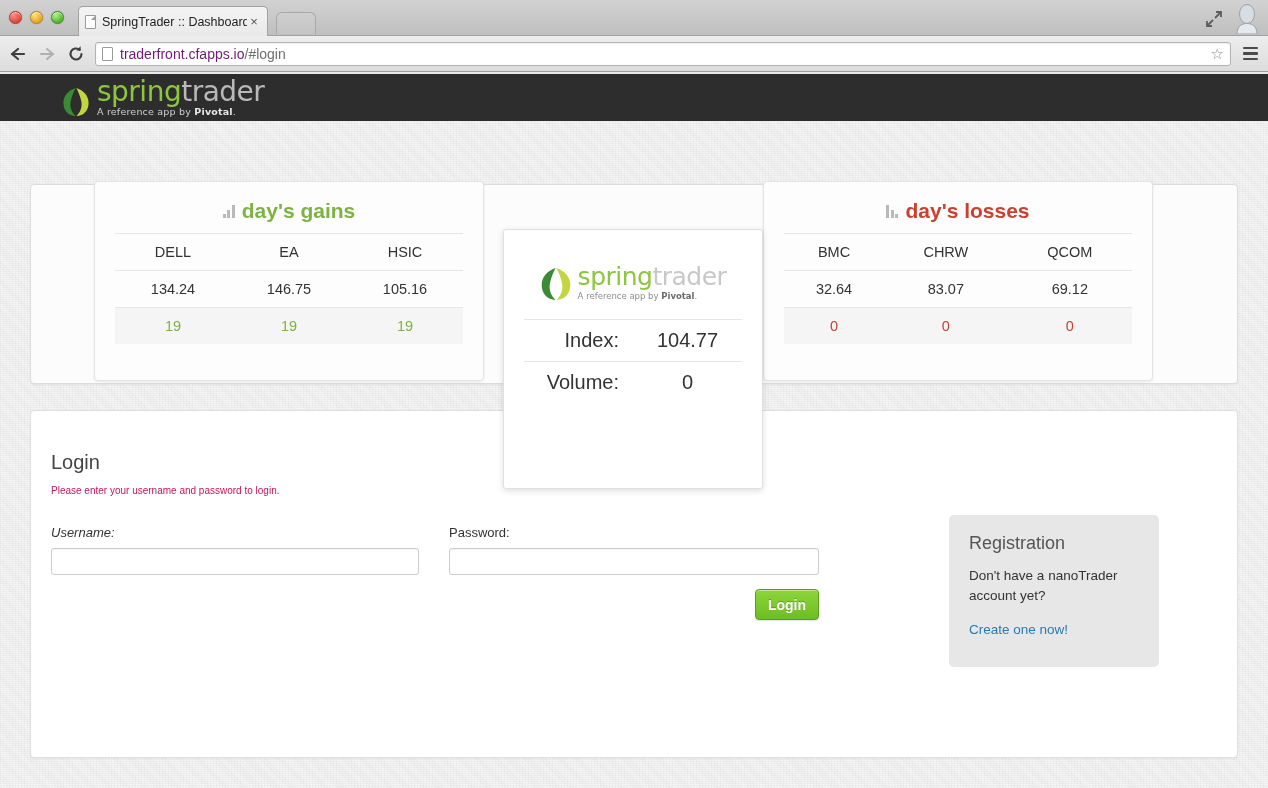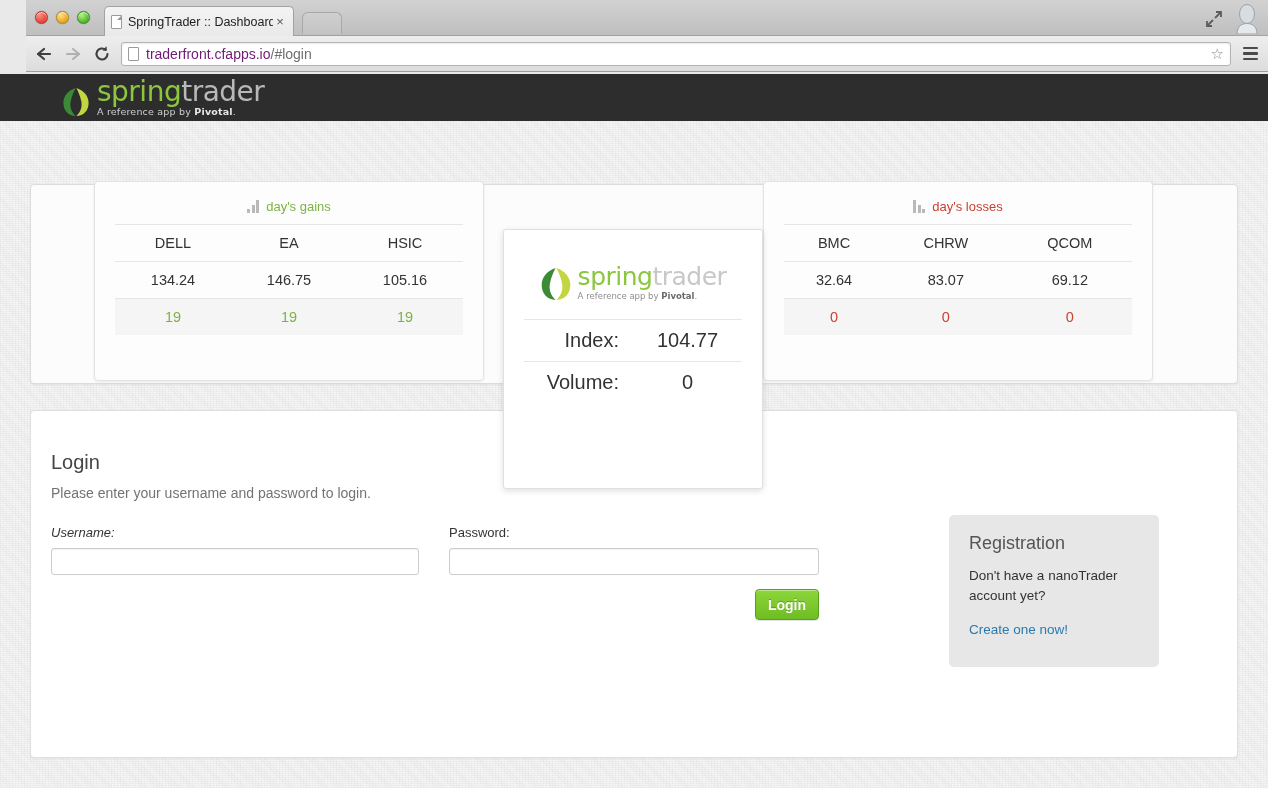--- a/index.html
+++ b/index.html
@@ -9,21 +9,20 @@
     font-family: "Liberation Sans", sans-serif;
     overflow: hidden;
     background: #fff;
   }
 
   
   #browser {
     width: 1268px; height: 788px;
     position: relative;
     background: #e9e9e9;
-    padding-left: 26px;
   }
   .tabstrip {
     height: 36px;
     background: linear-gradient(to bottom, #d2d2d2 0%, #bfbfbf 100%);
     border-bottom: 1px solid #a2a2a2;
     position: relative;
   }
   .traffic {
     position: absolute; left: 9px; top: 11px;
     display: flex; gap: 8px;
@@ -138,21 +137,21 @@
     background: #fdfdfd;
     border: 1px solid #e3e3e3;
     border-radius: 4px;
     box-shadow: 0 1px 3px rgba(0,0,0,.07);
   }
   .card-gains { left: 63px; top: -4px; width: 390px; height: 200px; }
   .card-losses { left: 732px; top: -4px; width: 390px; height: 200px; }
 
   .card-title {
     text-align: left; padding-top: 17px; padding-bottom: 10px;
-    font-size: 13px; font-weight: normal;
+    font-size: 21px; font-weight: bold;
     display: flex; align-items: center; justify-content: center; gap: 7px;
   }
   .t-gains { color: #7cb342; }
   .t-losses { color: #cb4031; }
 
   .bars { display: flex; align-items: flex-end; gap: 1.5px; height: 13px; }
   .bars i { display: block; width: 3px; background: #b9b9b9; }
   .bars.asc i:nth-child(1){height:4px;} .bars.asc i:nth-child(2){height:8px;} .bars.asc i:nth-child(3){height:13px;}
   .bars.desc i:nth-child(1){height:13px;} .bars.desc i:nth-child(2){height:8px;} .bars.desc i:nth-child(3){height:4px;}
 
@@ -192,21 +191,21 @@
   
   .content-panel {
     position: absolute; left: 30px; top: 336px;
     width: 1208px; height: 348px;
     background: #fff;
     border: 1px solid #dfdfdf;
     border-radius: 4px;
     box-shadow: 0 1px 2px rgba(0,0,0,.05);
   }
   .login-h { position:absolute; left:20px; top:40px; font-size: 20px; color:#444; font-weight: normal;}
-  .login-p { position:absolute; left:20px; top:74px; font-size:14px; color:#737373; }
+  .login-p { position:absolute; left:20px; top:74px; font-size:10px; color:#be185d; }
 
   .field-label { position:absolute; font-size:13px; color:#333; }
   .lbl-user { left: 20px; top: 114px; font-style: italic; }
   .lbl-pass { left: 418px; top: 114px; }
   .txt {
     position:absolute; height: 27px;
     border: 1px solid #ccc; border-radius: 3px;
     background: #fff; font-size: 13px; color:#333;
     padding: 0 8px; outline: none;
     box-shadow: inset 0 1px 1px rgba(0,0,0,.05);

